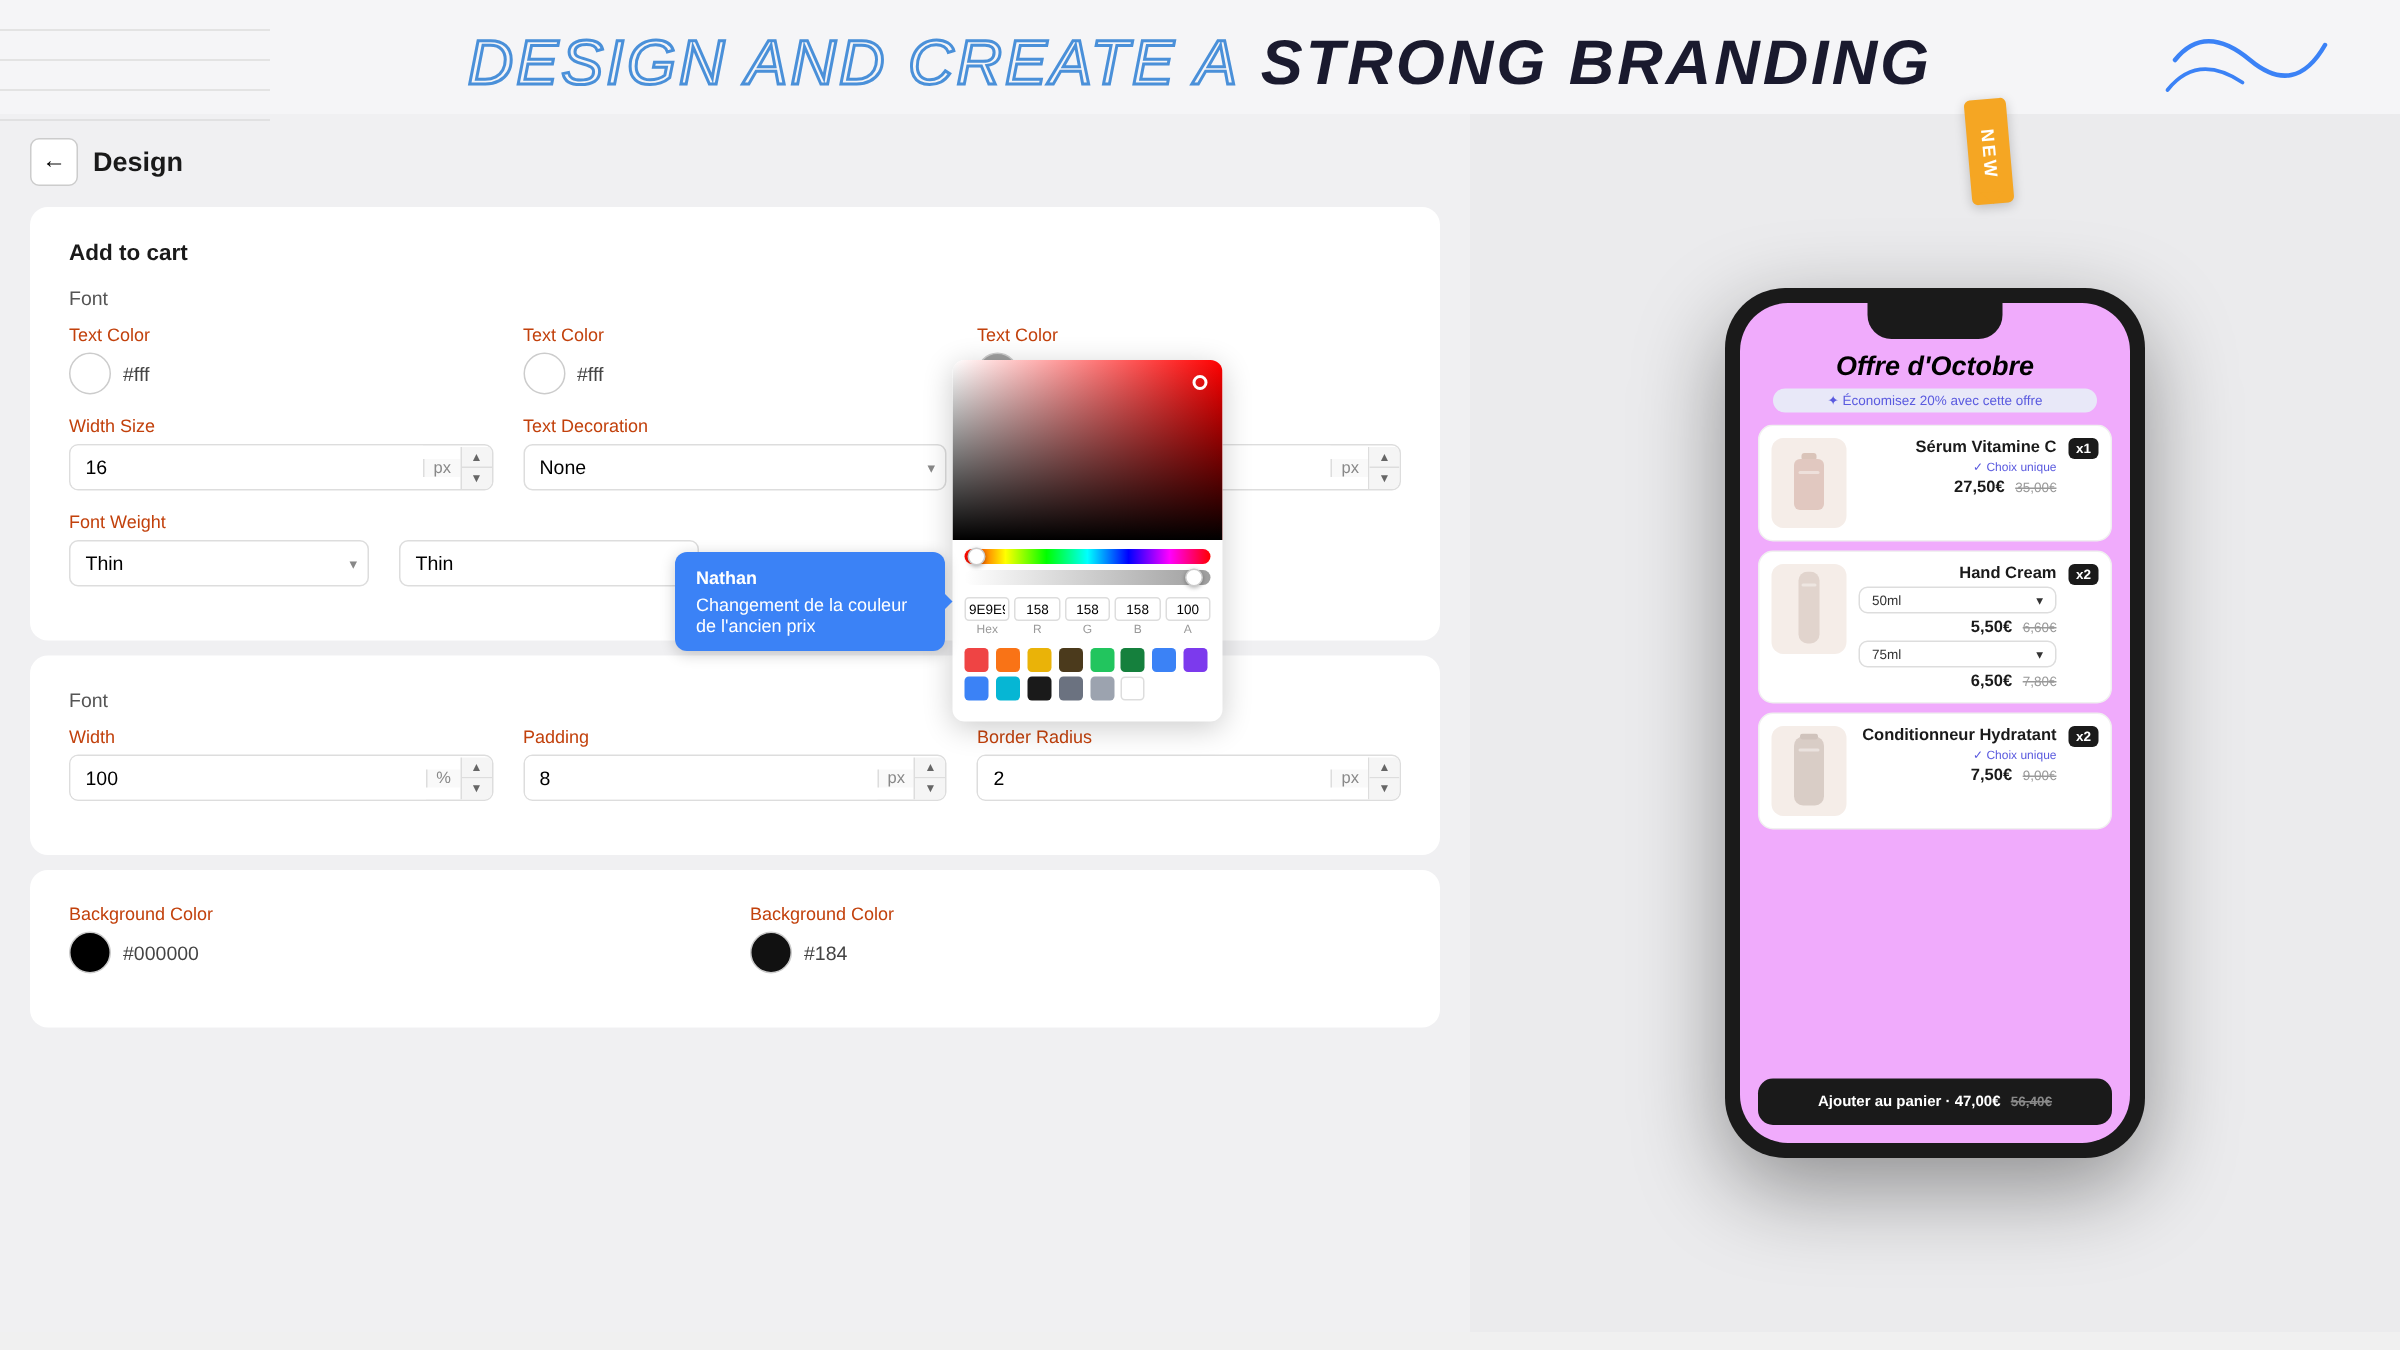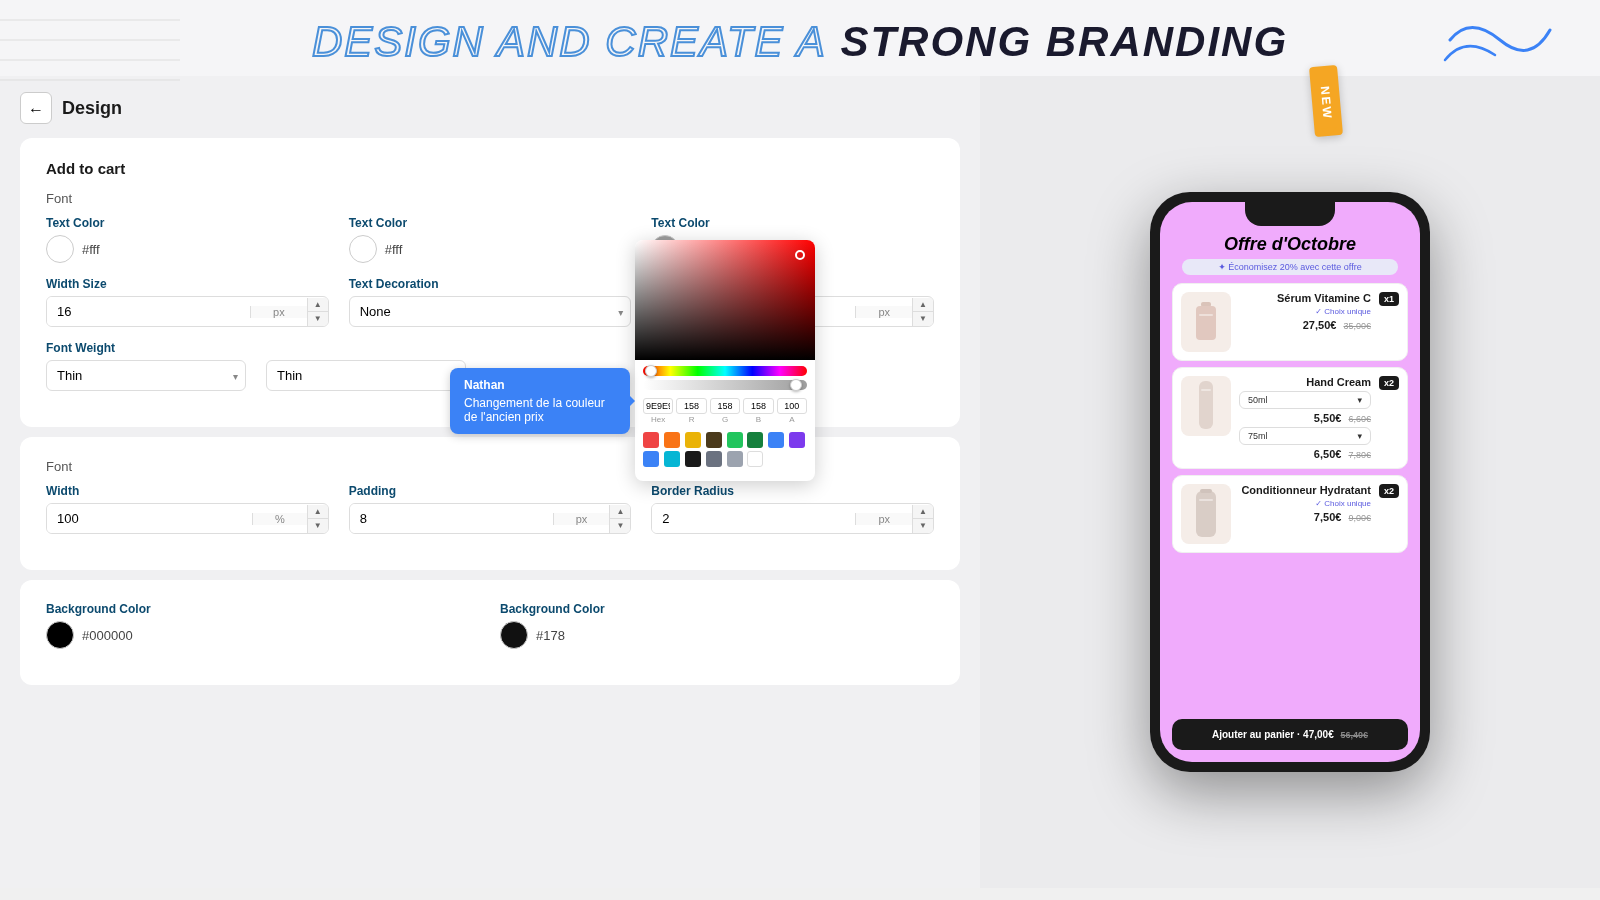--- a/index.html
+++ b/index.html
@@ -106,22 +106,22 @@
     }
     .form-group {
       display: flex;
       flex-direction: column;
       gap: 5px;
       flex: 1;
       min-width: 180px;
     }
     .form-group label {
       font-size: 12px;
-      color: #0c4a6e;
-      font-weight: 700;
+      color: #c2410c;
+      font-weight: 400;
     }
     .color-row {
       display: flex;
       align-items: center;
       gap: 8px;
     }
     .color-circle {
       width: 28px;
       height: 28px;
       border-radius: 50%;
@@ -143,21 +143,21 @@
     }
     .input-with-unit input {
       border: none;
       outline: none;
       padding: 7px 10px;
       font-size: 13px;
       flex: 1;
       width: 100%;
     }
     .unit-label {
-      padding: 0 22px;
+      padding: 0 6px;
       font-size: 11px;
       color: #888;
       background: #f9f9f9;
       border-left: 1px solid #ddd;
     }
     .spin-btns {
       display: flex;
       flex-direction: column;
       border-left: 1px solid #ddd;
     }
@@ -708,21 +708,21 @@
           <div class="color-row">
             <div class="color-circle" style="background:#000000;"></div>
             <span class="color-value">#000000</span>
           </div>
         </div>
 
         <div class="form-group">
           <label>Background Color</label>
           <div class="color-row">
             <div class="color-circle" style="background:#111;"></div>
-            <span class="color-value">#178</span>
+            <span class="color-value">#184</span>
           </div>
         </div>
       </div>
     </div>
 
   </div>
 
   <div class="right-panel">
 
     <div class="new-badge">NEW</div>

